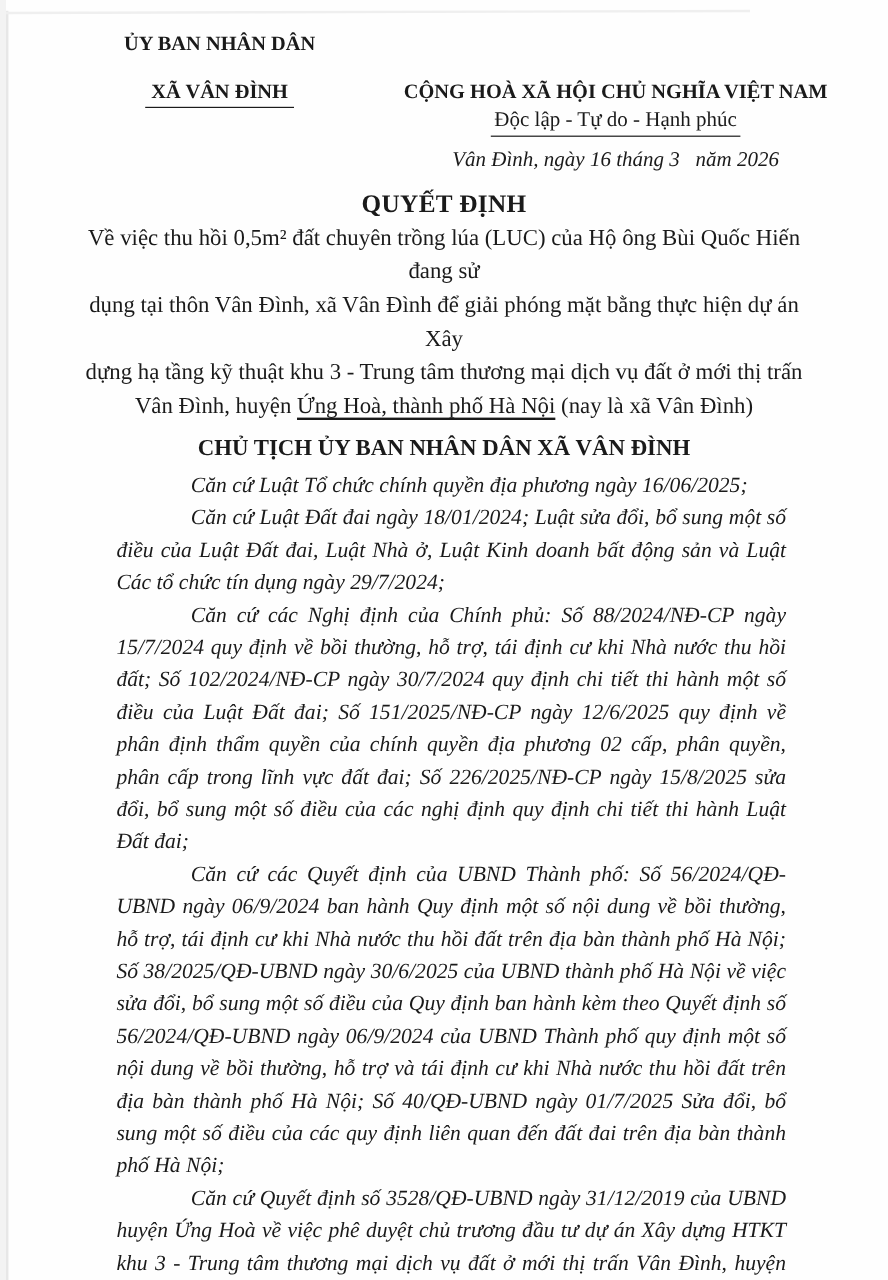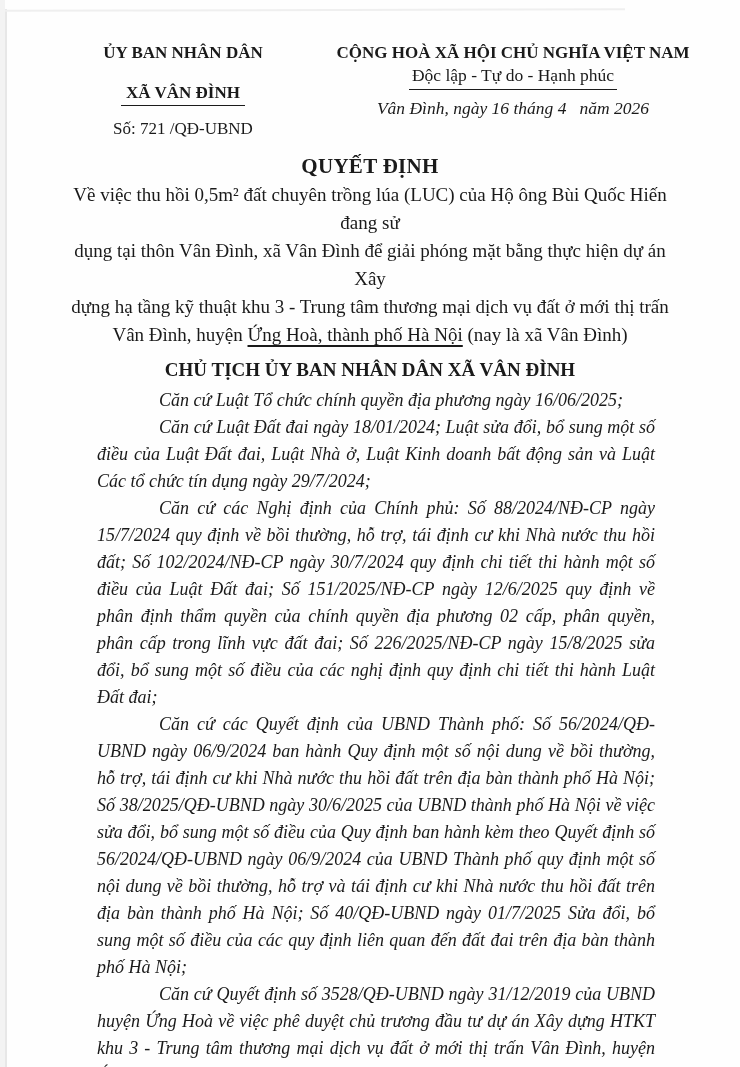--- a/index.html
+++ b/index.html
@@ -21,38 +21,39 @@
     position:absolute; left:5px; top:9px; bottom:0; width:1.5px;
     background:#e7e7e7;
   }
   .scan-edge-top {
     position:absolute; left:5px; top:9px; width:620px; height:1.5px;
     background:#efefef;
     transform: rotate(-0.15deg);
   }
   .header {
     display:flex;
-    padding: 42px 34px 0 56px;
+    padding: 26px 34px 0 56px;
   }
   .header-left {
     width: 254px;
     text-align:center;
     flex: none;
   }
   .org-line1 { font-weight:bold; font-size:17px; line-height:21px; }
   .org-line2 { margin-top:19px; }
   .org-line2 .uline {
     display:inline-block; font-weight:bold; font-size:17px; line-height:21px;
     border-bottom:1.6px solid #1b1b1b; padding:0 5px 2px;
   }
   .doc-number { margin-top:13px; font-size:17px; }
   .header-right {
     flex:1;
     text-align:center;
     padding-left: 10px;
+    margin-top: 40px;
   }
   .national-line1 { font-weight:bold; font-size:17px; line-height:21px; }
   .national-line2 { margin-top:1px; }
   .national-line2 .uline {
     display:inline-block; font-weight:normal; font-size:17.5px; line-height:22px;
     border-bottom:1.6px solid #1b1b1b; padding:0 3px 3px;
   }
   .date-line { margin-top:8px; font-style:italic; font-size:17.5px; white-space:pre-wrap; }
   .decision-heading {
     text-align:center; font-weight:bold; font-size:21px;
@@ -86,28 +87,27 @@
   <div class="scan-strip-left"></div>
   <div class="scan-edge-left"></div>
   <div class="scan-edge-top"></div>
 
   <div class="header">
     <div class="header-left">
       <div class="org-line1">ỦY BAN NHÂN DÂN</div>
       <div class="org-line2">
         <span class="uline">XÃ VÂN ĐÌNH</span>
       </div>
-      <div class="doc-number">Số: 721 /QĐ-UBND</div>
     </div>
     <div class="header-right">
       <div class="national-line1">CỘNG HOÀ XÃ HỘI CHỦ NGHĨA VIỆT NAM</div>
       <div class="national-line2">
         <span class="uline">Độc lập - Tự do - Hạnh phúc</span>
       </div>
-      <div class="date-line">Vân Đình, ngày 16 tháng 4   năm 2026</div>
+      <div class="date-line">Vân Đình, ngày 16 tháng 3   năm 2026</div>
     </div>
   </div>
 
   <div class="decision-heading">QUYẾT ĐỊNH</div>
 
   <div class="decision-subject">
     <span>Về việc thu hồi 0,5m² đất chuyên trồng lúa (LUC) của Hộ ông Bùi Quốc Hiến đang sử</span><br>
     <span>dụng tại thôn Vân Đình, xã Vân Đình để giải phóng mặt bằng thực hiện dự án Xây</span><br>
     <span>dựng hạ tầng kỹ thuật khu 3 - Trung tâm thương mại dịch vụ đất ở mới thị trấn</span><br>
     <span>Vân Đình, huyện </span><span class="subject-underline">Ứng Hoà, thành phố Hà Nội</span><span> (nay là xã Vân Đình)</span>

